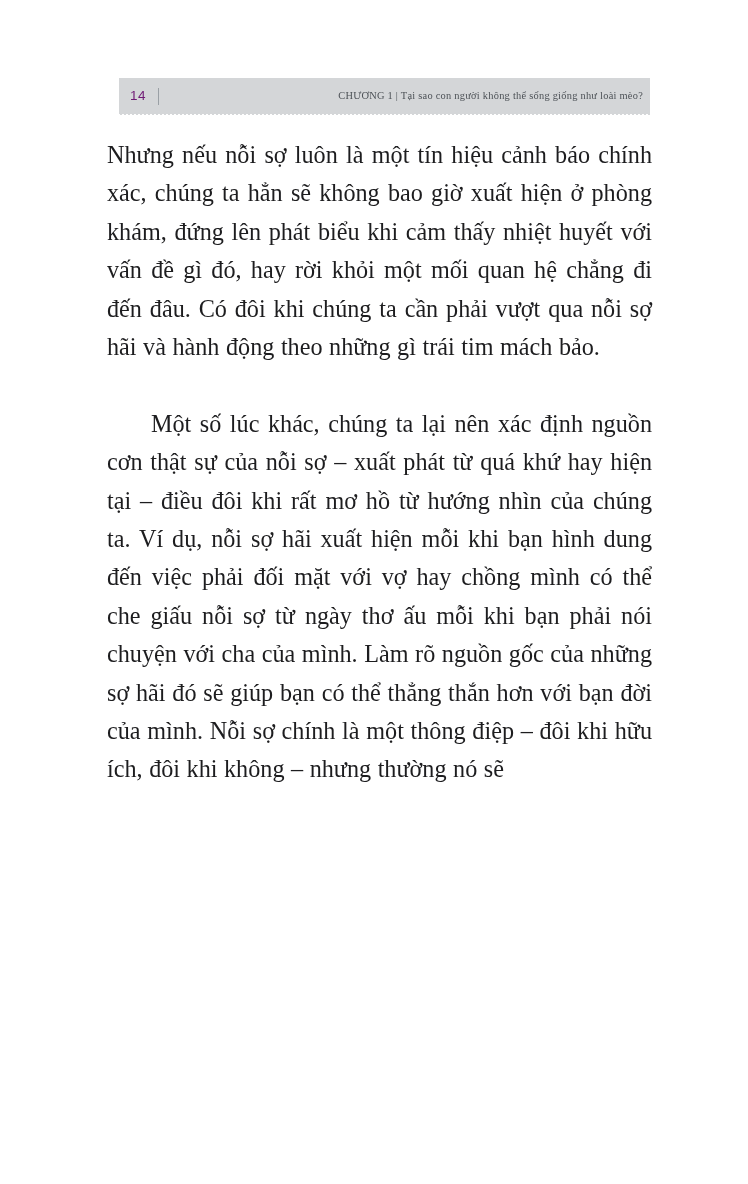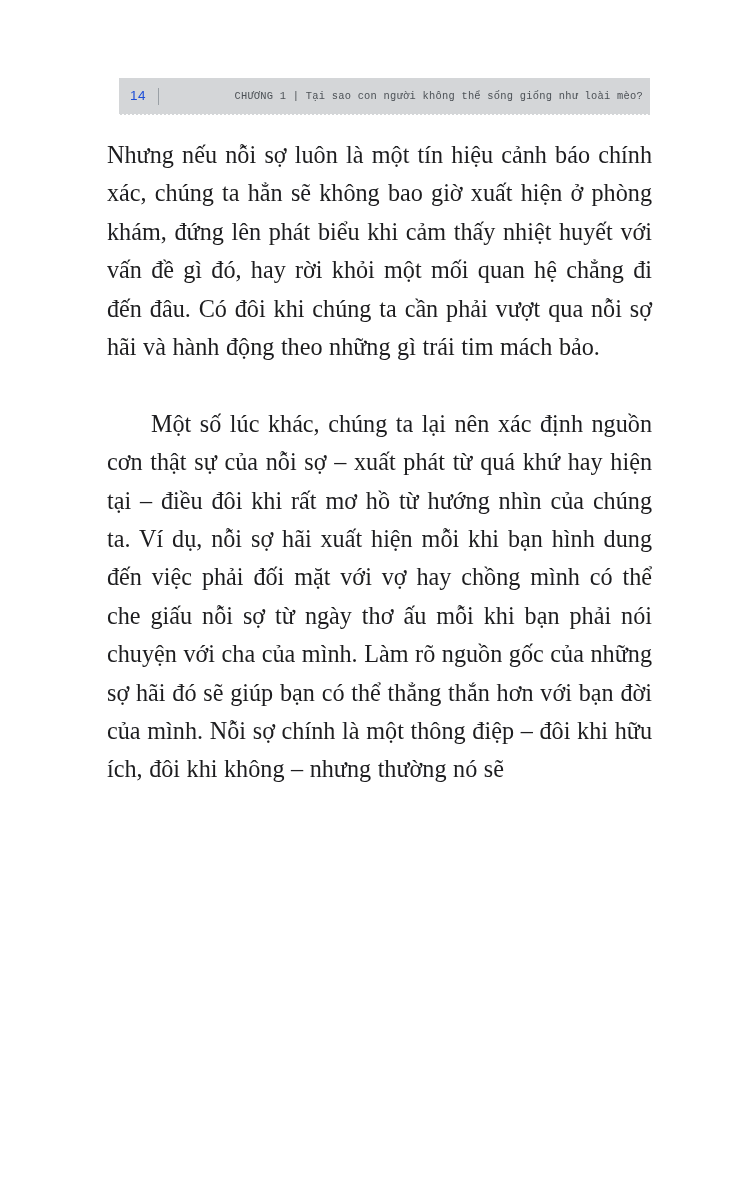--- a/index.html
+++ b/index.html
@@ -46,37 +46,37 @@
     height: 4px;
     background-image:
       radial-gradient(circle at 2px 0px, #d4d6d8 1.7px, rgba(212,214,216,0) 1.9px);
     background-size: 4px 4px;
     background-repeat: repeat-x;
   }
 
   .page-number {
     font-family: "Liberation Sans", "DejaVu Sans", sans-serif;
     font-size: 13.5px;
-    color: #1d4ed8;
+    color: #701a75;
     letter-spacing: 0.4px;
     line-height: 1;
   }
 
   .head-sep {
     display: inline-block;
     width: 1px;
     height: 17px;
     background: #9aa0a5;
     margin: 0 0 0 12px;
     flex: 0 0 auto;
   }
 
   .running-head {
     margin-left: auto;
-    font-family: Liberation Mono, monospace;
+    font-family: Liberation Serif, serif;
     font-size: 10.4px;
     color: #4c5156;
     letter-spacing: 0.25px;
     white-space: nowrap;
     line-height: 1;
   }
 
   
   .text-column {
     position: absolute;

